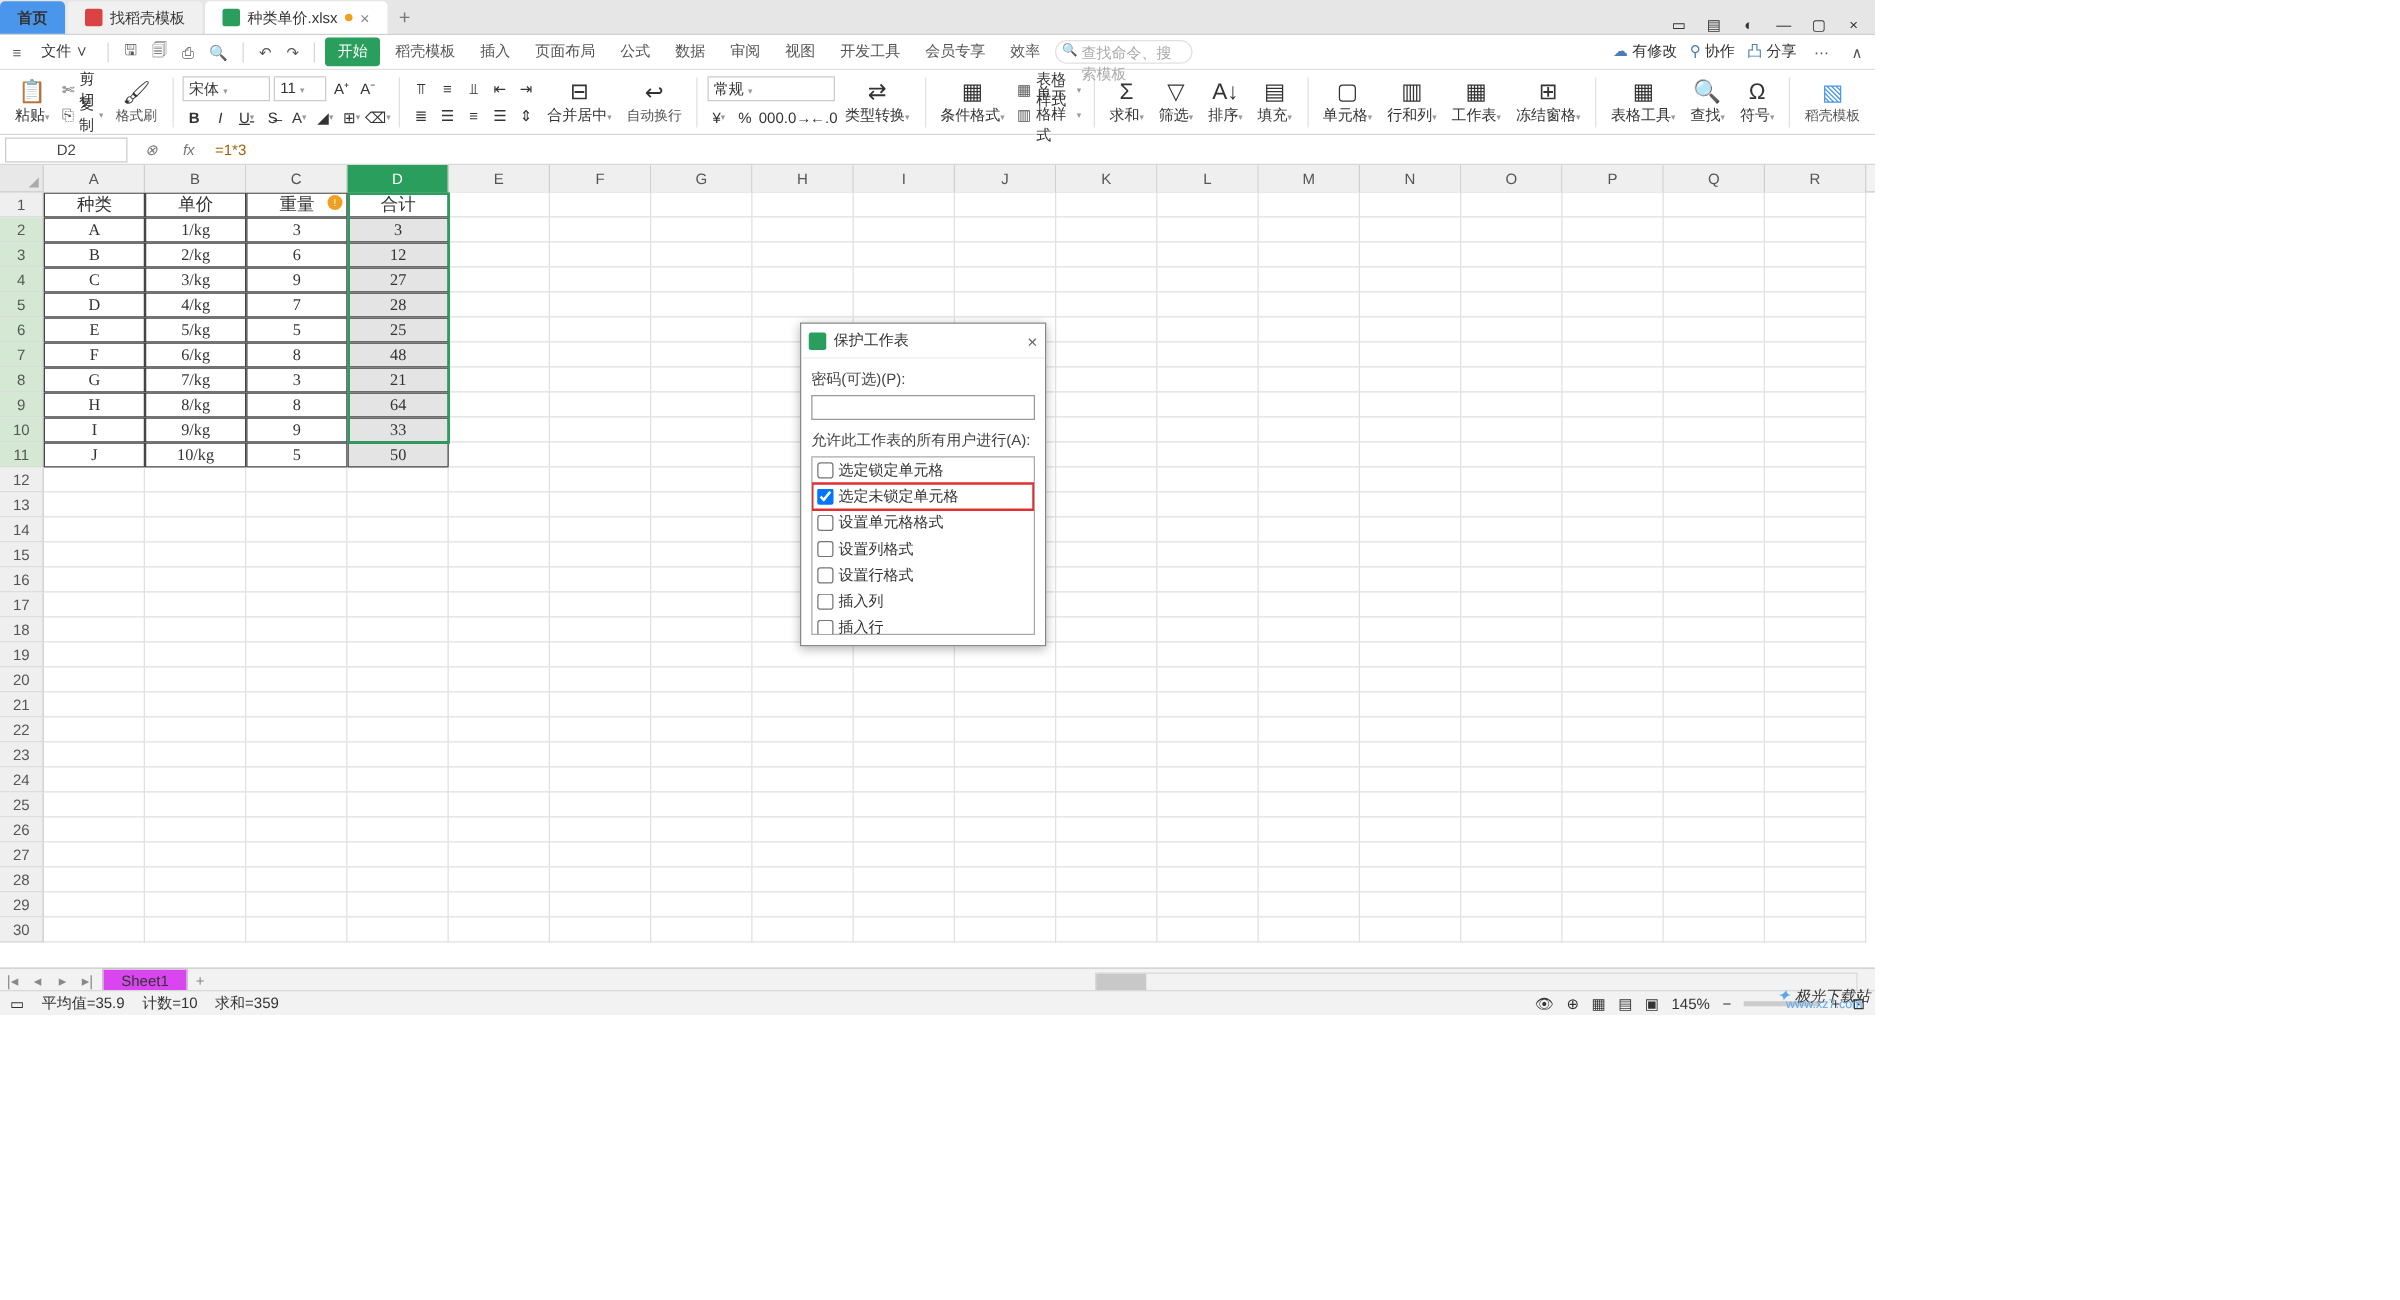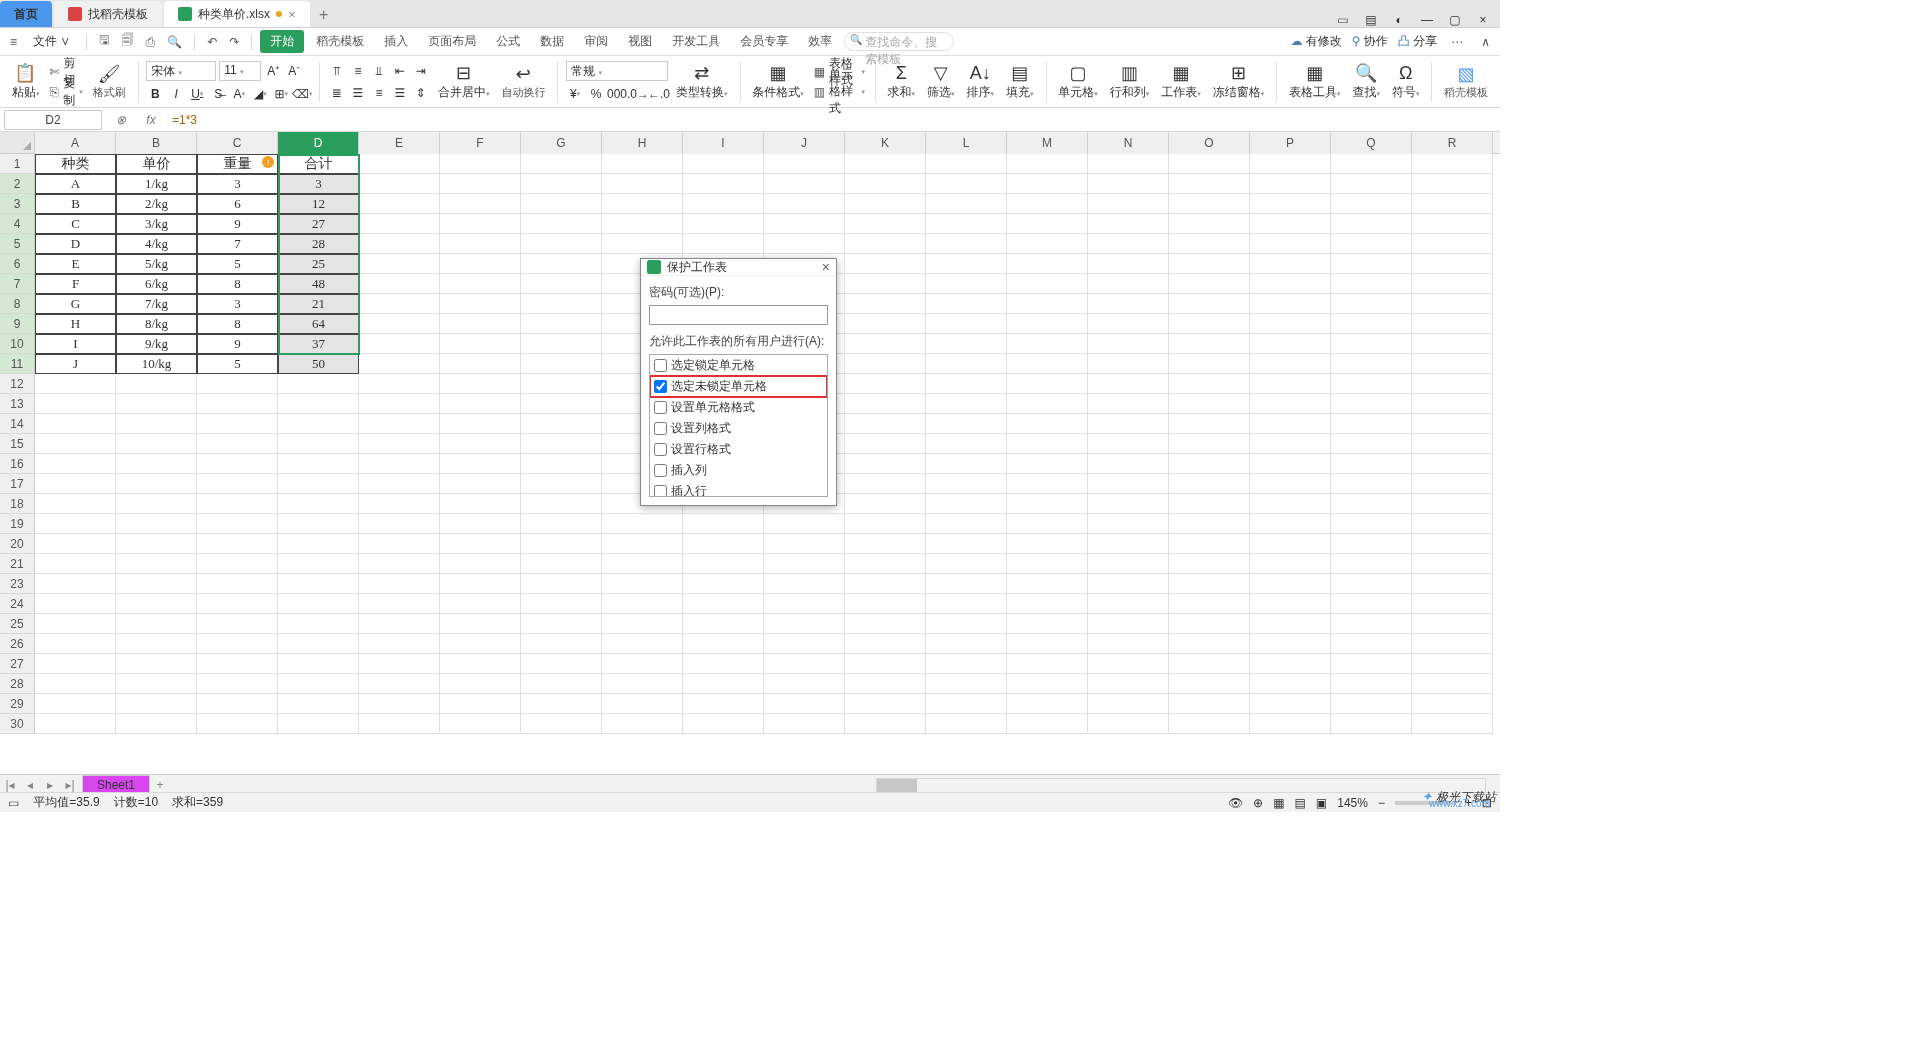--- a/index.html
+++ b/index.html
@@ -67,21 +67,21 @@
 .rowhdr.selrange{background:#d4e8d4}
 .cell{width:81px;height:20px;border-right:1px solid #e0e0e0;border-bottom:1px solid #e0e0e0;display:flex;align-items:center;justify-content:center;font-family:SimSun,serif;font-size:13px}
 .cell.bhead{border:1px solid #444;font-size:14px}
 .cell.bdata{border:1px solid #444}
 .cell.selcol{background:#e4e4e4}
 .selrect{position:absolute;border:2px solid #2a9e5c;pointer-events:none}
 .badge{position:absolute;width:12px;height:12px;border-radius:50%;background:#f0a020;color:#fff;font-size:8px;display:flex;align-items:center;justify-content:center}
 
 
 .dialog{position:absolute;left:640px;top:258px;width:197px;background:#fff;border:1px solid #888;box-shadow:0 2px 8px rgba(0,0,0,.3)}
-.dlg-title{height:17px;display:flex;align-items:center;padding:0 6px;gap:6px;border-bottom:1px solid #eee}
+.dlg-title{height:28px;display:flex;align-items:center;padding:0 6px;gap:6px;border-bottom:1px solid #eee}
 .dlg-title .ico{width:14px;height:14px;background:#2a9e5c;border-radius:2px}
 .dlg-title .x{margin-left:auto;color:#666;font-size:14px;cursor:pointer}
 .dlg-body{padding:8px}
 .dlg-body .lbl{color:#444;margin-bottom:4px}
 .dlg-body input[type=text]{width:100%;border:1px solid #999;height:20px;padding:0 3px}
 .perm-list{border:1px solid #aaa;height:143px;overflow-y:scroll;margin-top:4px}
 .perm-item{display:flex;align-items:center;gap:4px;padding:2px 4px}
 .perm-item input{margin:0}
 .hl-red{outline:2px solid #e03030;outline-offset:-1px}
 .dlg-foot{display:flex;justify-content:center;gap:10px;padding:8px 0 10px}
@@ -516,21 +516,21 @@
         <div class="cell"></div>
         <div class="cell"></div>
         <div class="cell"></div>
         <div class="cell"></div>
       </div>
       <div class="gridrow">
         <div class="rowhdr selrange">10</div>
         <div class="cell bdata">I</div>
         <div class="cell bdata">9/kg</div>
         <div class="cell bdata">9</div>
-        <div class="cell bdata selcol">37</div>
+        <div class="cell bdata selcol">33</div>
         <div class="cell"></div>
         <div class="cell"></div>
         <div class="cell"></div>
         <div class="cell"></div>
         <div class="cell"></div>
         <div class="cell"></div>
         <div class="cell"></div>
         <div class="cell"></div>
         <div class="cell"></div>
         <div class="cell"></div>
@@ -744,20 +744,41 @@
         <div class="cell"></div>
         <div class="cell"></div>
         <div class="cell"></div>
         <div class="cell"></div>
         <div class="cell"></div>
         <div class="cell"></div>
         <div class="cell"></div>
       </div>
       <div class="gridrow">
         <div class="rowhdr">21</div>
+        <div class="cell"></div>
+        <div class="cell"></div>
+        <div class="cell"></div>
+        <div class="cell"></div>
+        <div class="cell"></div>
+        <div class="cell"></div>
+        <div class="cell"></div>
+        <div class="cell"></div>
+        <div class="cell"></div>
+        <div class="cell"></div>
+        <div class="cell"></div>
+        <div class="cell"></div>
+        <div class="cell"></div>
+        <div class="cell"></div>
+        <div class="cell"></div>
+        <div class="cell"></div>
+        <div class="cell"></div>
+        <div class="cell"></div>
+      </div>
+      <div class="gridrow">
+        <div class="rowhdr">22</div>
         <div class="cell"></div>
         <div class="cell"></div>
         <div class="cell"></div>
         <div class="cell"></div>
         <div class="cell"></div>
         <div class="cell"></div>
         <div class="cell"></div>
         <div class="cell"></div>
         <div class="cell"></div>
         <div class="cell"></div>

